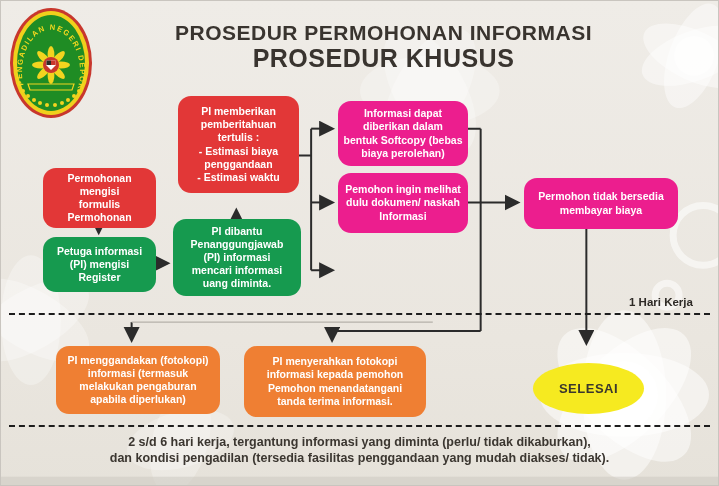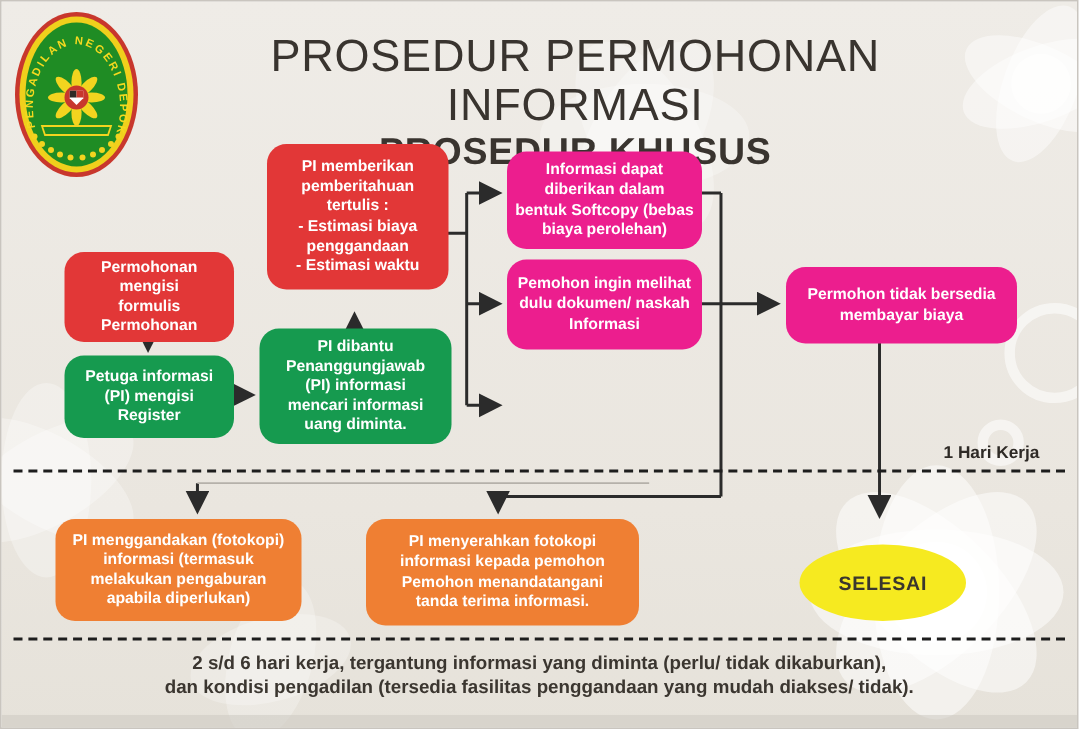--- a/index.html
+++ b/index.html
@@ -4,21 +4,21 @@
 <style>
   html,body{margin:0;padding:0;}
   .stage{
     position:relative; width:719px; height:486px; overflow:hidden;
     background:linear-gradient(180deg,#efece7 0%,#eae6df 70%,#e6e2da 100%);
     font-family:"Liberation Sans", sans-serif;
     border:1px solid #c9c5bf; box-sizing:border-box;
   }
   .bg, .connectors{position:absolute; inset:0; pointer-events:none;}
   .title-wrap{position:absolute; left:95px; top:20px; width:575px; text-align:center; color:#39342f;}
-  .title1{font-size:30px; font-weight:normal; letter-spacing:0.5px; line-height:1.1;}
+  .title1{font-size:21px; font-weight:bold; letter-spacing:0.5px; line-height:1.1;}
   .title2{font-size:25px; font-weight:bold; letter-spacing:0.5px; line-height:1.15;}
   .logo{position:absolute; left:8px; top:6px; width:84px; height:112px;}
   .box{
     position:absolute; border-radius:13px; color:#fff; font-weight:bold;
     font-size:10.5px; line-height:1.25; text-align:center; white-space:pre-line;
     display:flex; align-items:center; justify-content:center;
     padding:3px 4px; box-sizing:border-box;
   }
   .red{background:#e23737;}
   .green{background:#169a4f;}
@@ -170,21 +170,21 @@
 uang diminta.</div>
   <div class="box pink" style="left:337px; top:100px; width:130px; height:65px;">Informasi dapat
 diberikan dalam
 bentuk Softcopy (bebas
 biaya perolehan)</div>
   <div class="box pink" style="left:337px; top:172px; width:130px; height:60px;">Pemohon ingin melihat
 dulu dokumen/ naskah
 Informasi</div>
   <div class="box pink" style="left:523px; top:177px; width:154px; height:51px;">Permohon tidak bersedia
 membayar biaya</div>
-  <div class="box orange" style="left:36px;  top:345px; width:164px; height:68px;">PI menggandakan (fotokopi)
+  <div class="box orange" style="left:55px;  top:345px; width:164px; height:68px;">PI menggandakan (fotokopi)
 informasi (termasuk
 melakukan pengaburan
 apabila diperlukan)</div>
   <div class="box orange" style="left:243px; top:345px; width:182px; height:71px;">PI menyerahkan fotokopi
 informasi kepada pemohon
 Pemohon menandatangani
 tanda terima informasi.</div>
 
   <div class="end-ellipse">SELESAI</div>
 

